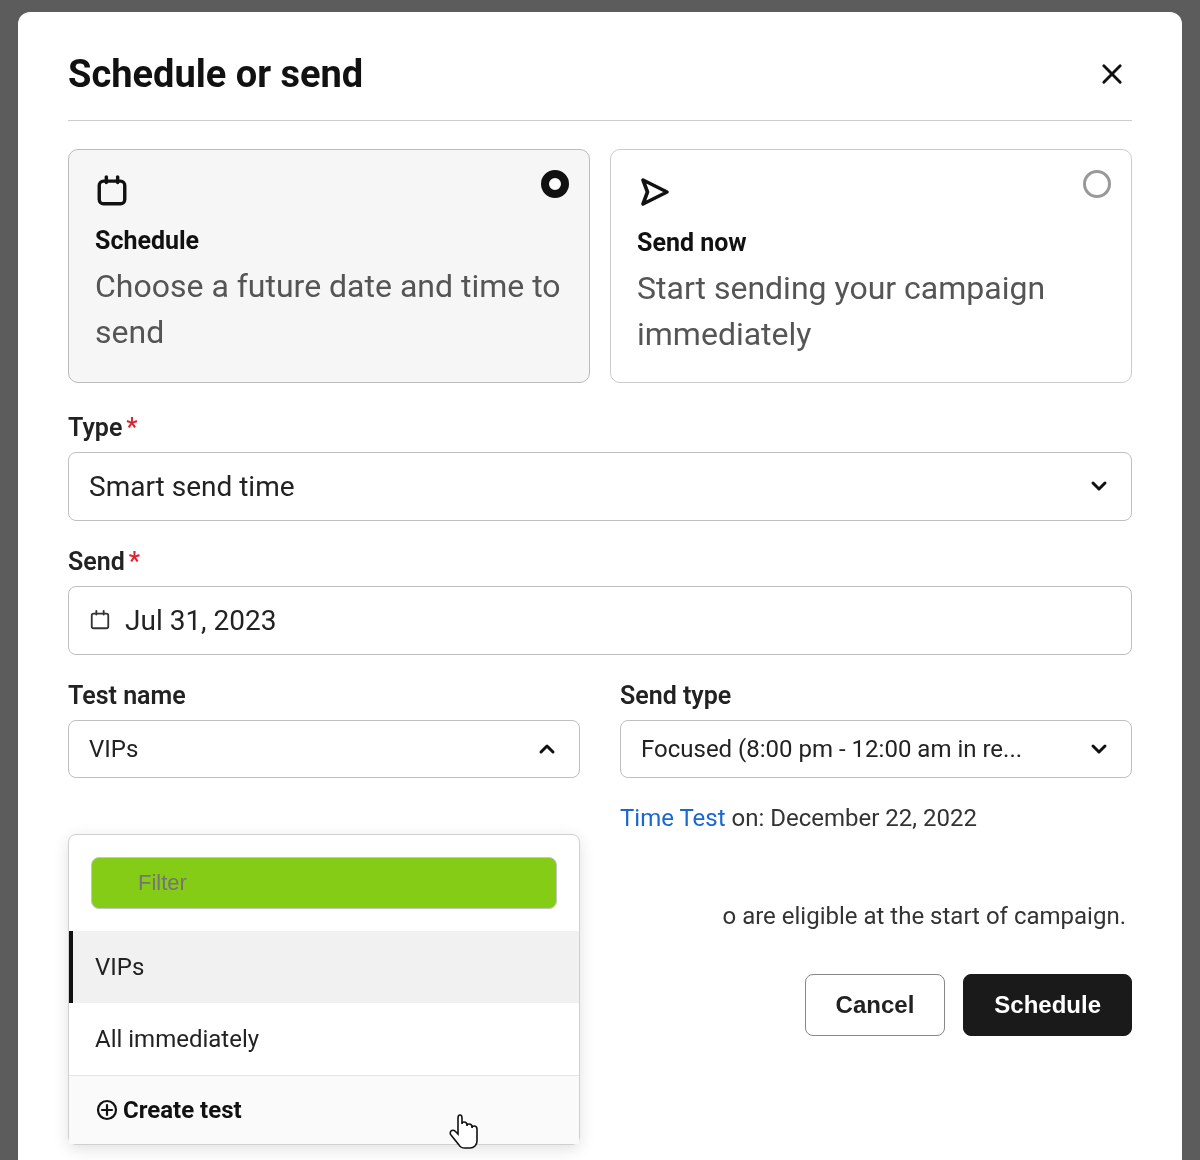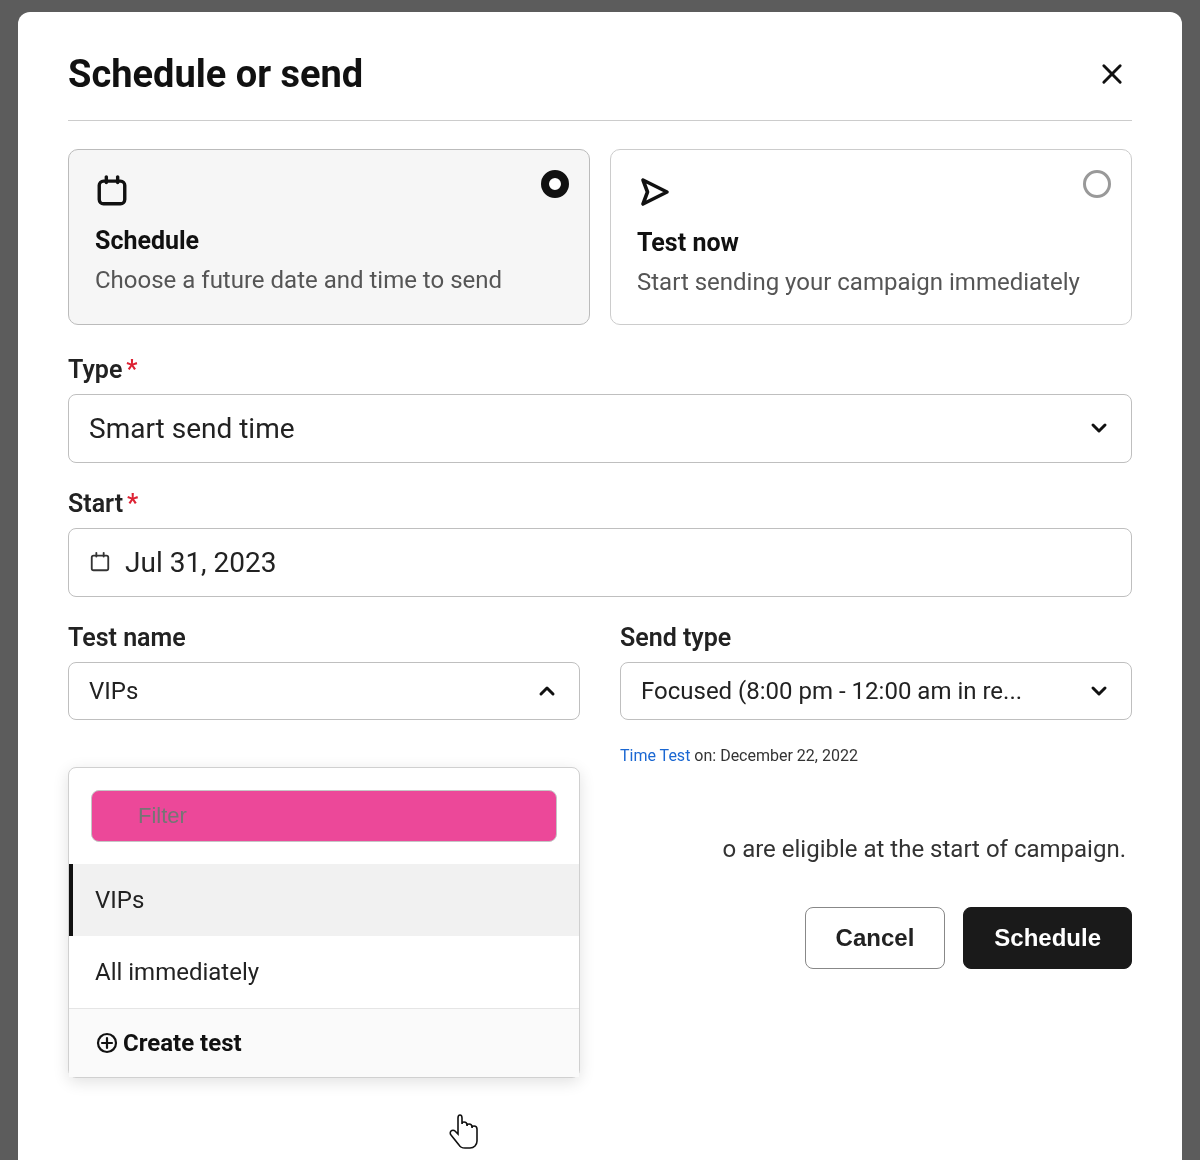--- a/index.html
+++ b/index.html
@@ -64,21 +64,21 @@
     .option-card .card-icon {
       margin-bottom: 14px;
     }
     .card-title {
       font-size: 25px;
       font-weight: 700;
       color: #111;
       margin-bottom: 8px;
     }
     .card-desc {
-      font-size: 24px;
+      font-size: 32px;
       color: #555;
       line-height: 1.45;
     }
     .radio-indicator {
       position: absolute;
       top: 20px;
       right: 20px;
       width: 28px;
       height: 28px;
       border-radius: 50%;
@@ -165,21 +165,21 @@
     .dropdown-search {
       padding: 22px;
     }
     .dropdown-search-input {
       width: 100%;
       border: 1px solid #c5c5c5;
       border-radius: 8px;
       padding: 12px 14px 12px 46px;
       font-size: 22px;
       color: #333;
-      background: #ec4899;
+      background: #84cc16;
       position: relative;
     }
     .search-wrap {
       position: relative;
     }
     .search-icon-wrap {
       position: absolute;
       left: 14px;
       top: 50%;
       transform: translateY(-50%);
@@ -201,21 +201,21 @@
       display: flex;
       align-items: center;
       gap: 4px;
       font-size: 24px;
       font-weight: 700;
       color: #111;
       cursor: pointer;
       background: #fafafa;
     }
     .info-line {
-      font-size: 16px;
+      font-size: 24px;
       color: #333;
       margin-top: 26px;
     }
     .info-line a {
       color: #1a67d2;
       text-decoration: none;
     }
     .eligible-row {
       font-size: 24px;
       color: #333;
@@ -281,41 +281,41 @@
       <div class="card-title">Schedule</div>
       <div class="card-desc">Choose a future date and time to send</div>
       <div class="radio-indicator selected"></div>
     </div>
     <div class="option-card">
       <div class="card-icon">
         <svg width="36" height="36" viewBox="0 0 24 24" fill="none" stroke="#111" stroke-width="2.4" stroke-linecap="round" stroke-linejoin="round">
             <path d="M4 4 L20 12 L4 20 L7 12 Z"></path>
           </svg>
       </div>
-      <div class="card-title">Test now</div>
+      <div class="card-title">Send now</div>
       <div class="card-desc">Start sending your campaign immediately</div>
       <div class="radio-indicator unselected"></div>
     </div>
   </div>
 
   <div class="field-row-full">
     <label class="field-label">
       <span>Type</span><span class="required-mark">*</span>
     </label>
     <div class="select-input">
       <span class="value-text">Smart send time</span>
       <svg width="24" height="24" viewBox="0 0 24 24" fill="none" stroke="#111" stroke-width="3" stroke-linecap="round" stroke-linejoin="round">
           <polyline points="6 9 12 15 18 9"></polyline>
         </svg>
     </div>
   </div>
 
   <div class="field-row-full">
     <label class="field-label">
-      <span>Start</span><span class="required-mark">*</span>
+      <span>Send</span><span class="required-mark">*</span>
     </label>
     <div class="date-input">
       <div class="date-content">
         <svg width="22" height="22" viewBox="0 0 24 24" fill="none" stroke="#333" stroke-width="2" stroke-linecap="round" stroke-linejoin="round">
             <rect x="3" y="5" width="18" height="16" rx="2"></rect>
             <line x1="8" y1="2" x2="8" y2="6"></line>
             <line x1="16" y1="2" x2="16" y2="6"></line>
           </svg>
         <span>Jul 31, 2023</span>
       </div>

